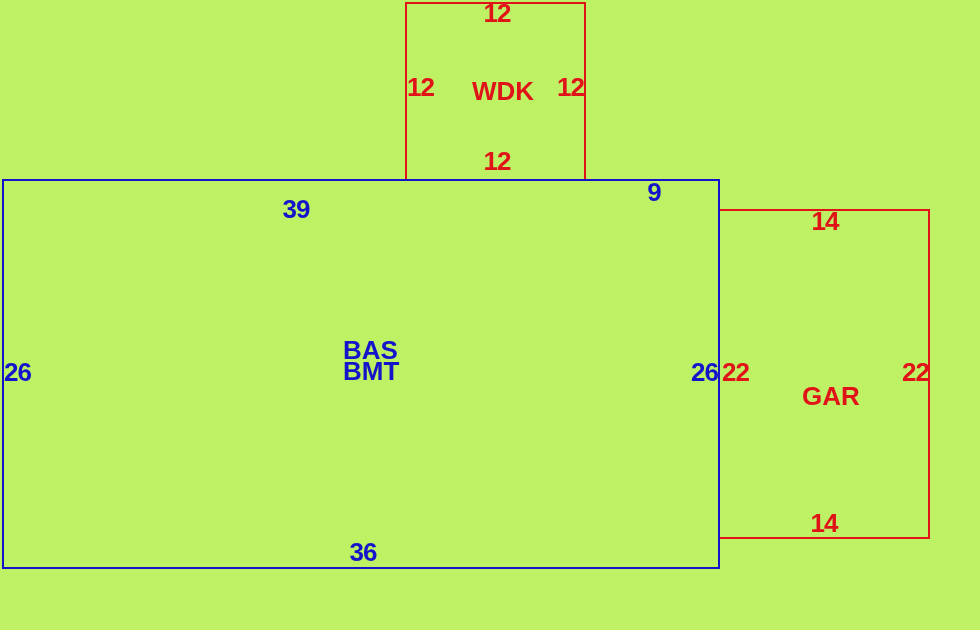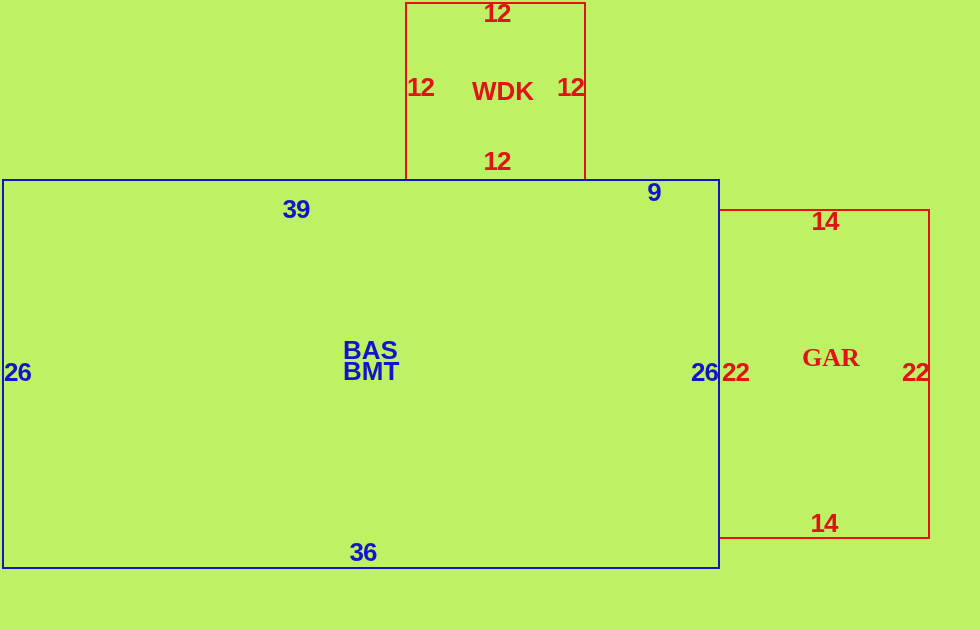--- a/index.html
+++ b/index.html
@@ -78,16 +78,16 @@
   <div class="lbl blue cx" style="left:654px; top:179px;">9</div>
   <div class="lbl blue" style="left:4px; top:359px;">26</div>
   <div class="lbl blue rx" style="left:718px; top:359px;">26</div>
   <div class="lbl blue area-label" id="bas-label" style="left:343px; top:340px;">BAS
 BMT</div>
   <div class="lbl blue cx" style="left:363px; top:539px;">36</div>
 
   <div class="lbl red cx" style="left:825px; top:208px;">14</div>
   <div class="lbl red" style="left:722px; top:359px;">22</div>
   <div class="lbl red rx" style="left:929px; top:359px;">22</div>
-  <div class="lbl red cx area-label" style="left:831px; top:345px;font-family:Liberation Serif, serif;">GAR</div>
+  <div class="lbl red cx area-label" style="left:831px; top:383px;">GAR</div>
   <div class="lbl red cx" style="left:824px; top:510px;">14</div>
 
 </div>
 
 </body></html>

